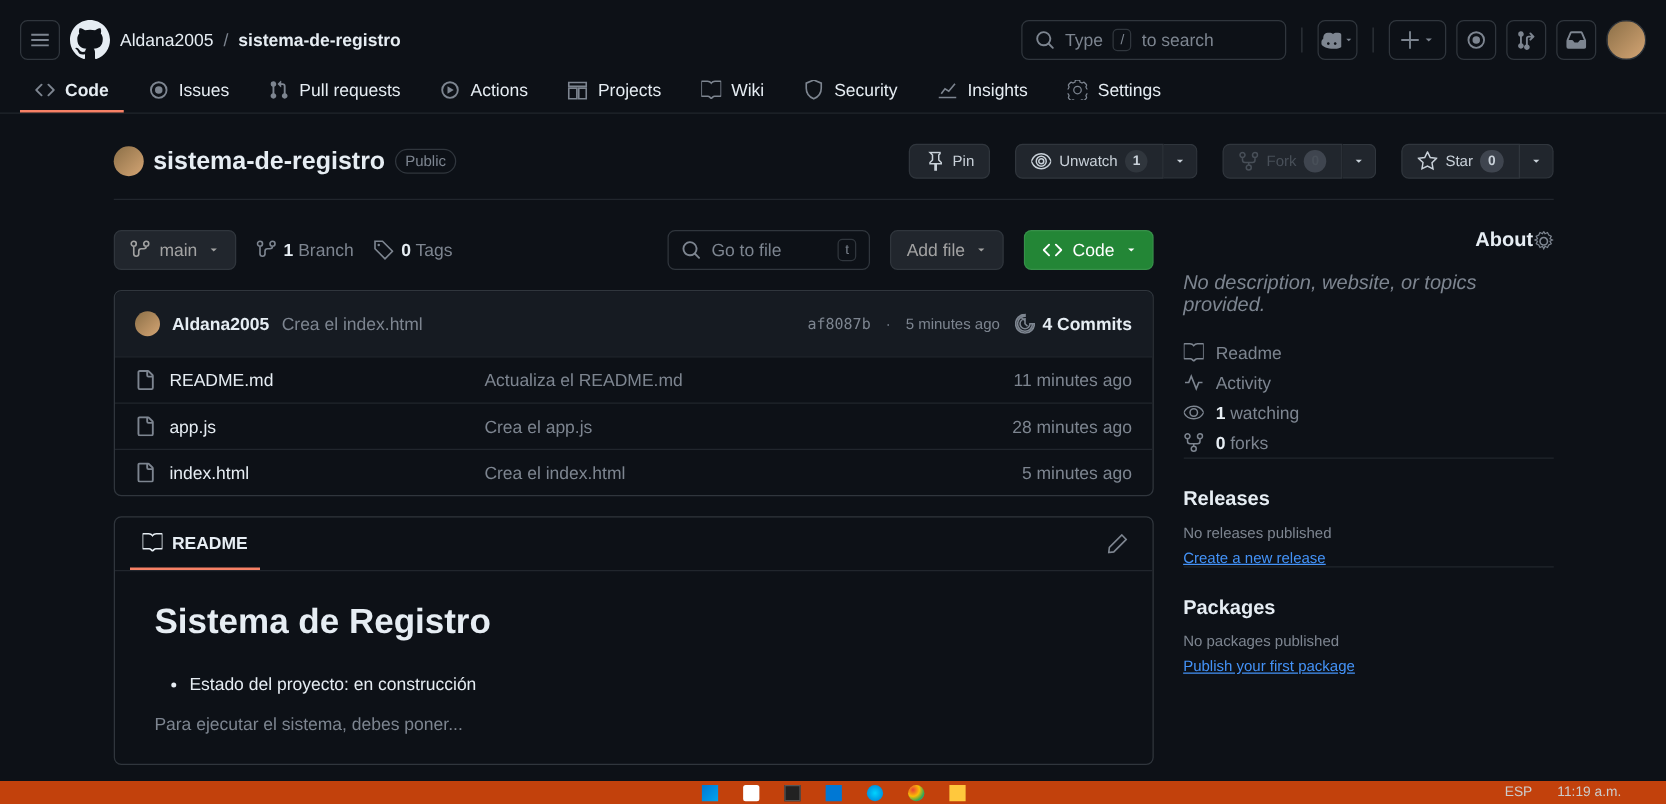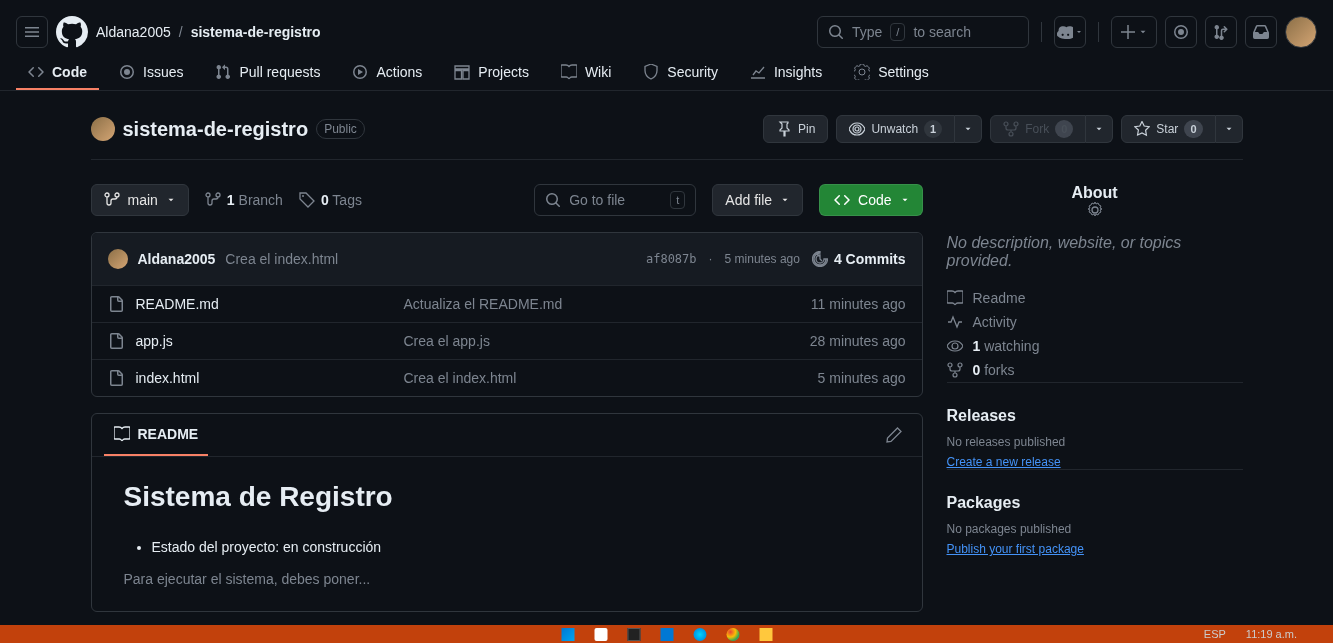--- a/index.html
+++ b/index.html
@@ -23,66 +23,66 @@
 .navbar { display: flex; padding: 0 16px; border-bottom: 1px solid #21262d; gap: 8px; }
 .nav-item { display: flex; align-items: center; gap: 8px; padding: 8px 12px; color: #e6edf3; font-size: 14px; border-bottom: 2px solid transparent; cursor: pointer; }
 .nav-item.active { border-bottom-color: #f78166; font-weight: 600; }
 .nav-item .ico { color: #7d8590; }
 .nav-item.active .ico { color: #7d8590; }
 
 .container { max-width: 1216px; margin: 0 auto; padding: 16px 32px; }
 .repo-head { display: flex; align-items: center; padding: 8px 0 16px 0; border-bottom: 1px solid #21262d; }
 .repo-title { display: flex; align-items: center; gap: 8px; font-size: 20px; font-weight: 600; }
 .badge-vis { border: 1px solid #30363d; border-radius: 2em; padding: 0 7px; font-size: 12px; font-weight: 500; color: #7d8590; line-height: 18px; }
-.repo-actions { display: flex; gap: 8px; align-items: flex-end; }
+.repo-actions { display: flex; gap: 20px; align-items: flex-end; }
 .btn { display: flex; align-items: center; gap: 6px; background: #21262d; border: 1px solid #30363d; border-radius: 6px; padding: 5px 12px; font-size: 12px; font-weight: 500; color: #c9d1d9; height: 28px; cursor: pointer; }
 .btn-group { display: flex; }
 .btn-group .btn:first-child { border-top-right-radius: 0; border-bottom-right-radius: 0; }
 .btn-group .btn:last-child { border-top-left-radius: 0; border-bottom-left-radius: 0; border-left: 0; padding: 5px 8px; }
 .count-badge { background: #30363d; border-radius: 2em; padding: 0 6px; font-size: 11px; line-height: 18px; font-weight: 600; }
 .count-badge.dark { background: rgba(110,118,129,0.4); }
 .btn.disabled { color: #484f58; }
 
 .main-cols { display: flex; gap: 24px; margin-top: 24px; }
 .col-main { flex: 1; min-width: 0; }
 .col-side { width: 296px; flex-shrink: 0; }
 
 .toolbar-row { display: flex; align-items: center; gap: 16px; margin-bottom: 16px; }
-.btn-main { background: #21262d; border: 1px solid #30363d; border-radius: 6px; padding: 5px 12px; font-size: 14px; font-weight: 500; display: flex; align-items: center; gap: 8px; height: 32px; color: #e5e5e5; cursor: pointer; }
+.btn-main { background: #21262d; border: 1px solid #30363d; border-radius: 6px; padding: 5px 12px; font-size: 14px; font-weight: 500; display: flex; align-items: center; gap: 8px; height: 32px; color: #a3a3a3; cursor: pointer; }
 .branch-info { display: flex; align-items: center; gap: 6px; font-size: 14px; color: #7d8590; }
 .branch-info b { color: #e6edf3; font-weight: 600; }
 .gotofile { flex: 1; display: flex; align-items: center; border: 1px solid #30363d; background: #0d1117; border-radius: 6px; height: 32px; padding: 0 10px; gap: 8px; color: #7d8590; font-size: 14px; }
 .gotofile .kbd { margin-left: auto; }
 .btn-green { background: #238636; border: 1px solid rgba(240,246,252,0.1); color: #fff; border-radius: 6px; padding: 5px 12px 5px 14px; font-size: 14px; font-weight: 500; display: flex; align-items: center; gap: 8px; height: 32px; cursor: pointer; }
 
 .commit-box { border: 1px solid #30363d; border-radius: 6px; overflow: hidden; }
 .commit-head { display: flex; align-items: center; padding: 16px; background: #161b22; gap: 10px; }
 .commit-author { font-weight: 600; }
 .commit-msg { color: #7d8590; }
 .commit-meta { margin-left: auto; display: flex; align-items: center; gap: 12px; font-size: 12px; color: #7d8590; }
 .commit-hash { font-family: ui-monospace, monospace; }
 .commits-link { display: flex; align-items: center; gap: 6px; color: #e6edf3; font-weight: 600; font-size: 14px; }
 .commits-link .ico { color: #7d8590; }
-.file-row { display: flex; align-items: center; padding: 10px 16px; border-top: 1px solid #21262d; gap: 16px; }
+.file-row { display: flex; align-items: center; padding: 10px 16px; border-top: 1px solid #21262d; }
 .file-row .fname { width: 280px; display: flex; align-items: center; gap: 12px; }
 .file-row .fmsg { flex: 1; color: #7d8590; }
 .file-row .ftime { color: #7d8590; text-align: center; }
 .file-ico { color: #7d8590; }
 
 .readme-box { border: 1px solid #30363d; border-radius: 6px; margin-top: 16px; }
 .readme-tabs { display: flex; align-items: center; padding: 0 12px; border-bottom: 1px solid #21262d; }
 .readme-tab { display: flex; align-items: center; gap: 8px; padding: 12px 10px; font-weight: 600; border-bottom: 2px solid #f78166; font-size: 14px; }
 .readme-edit { margin-left: auto; color: #7d8590; cursor: pointer; padding: 8px; }
 .readme-body { padding: 24px 32px; }
 .readme-body h1 { font-size: 2em; font-weight: 600; margin-bottom: 16px; padding-bottom: 10px; }
 .readme-body ul { padding-left: 2em; margin-bottom: 16px; }
 .readme-body li { margin: 4px 0; }
 .readme-body p { color: #7d8590; }
 
-.about-head { display: flex; align-items: center; justify-content: flex-end; margin-bottom: 16px; flex-direction: column; }
+.about-head { display: flex; align-items: center; justify-content: flex-end; margin-bottom: 16px; }
 .about-head h2 { font-size: 16px; font-weight: 600; }
 .about-desc { color: #7d8590; font-style: italic; margin-bottom: 16px; font-size: 16px; }
 .side-list { list-style: none; }
 .side-list li { display: flex; align-items: center; gap: 10px; padding: 4px 0; color: #7d8590; font-size: 14px; cursor: pointer; }
 .side-list li b { color: #e6edf3; font-weight: 600; }
 .side-section { border-top: 1px solid #21262d; padding-top: 24px; }
 .side-section h2 { font-size: 16px; font-weight: 600; margin-bottom: 10px; }
 .side-muted { color: #7d8590; font-size: 12px; margin-bottom: 4px; }
 .side-link { color: #4493f8; font-size: 12px; text-decoration: underline; cursor: pointer; }
 

